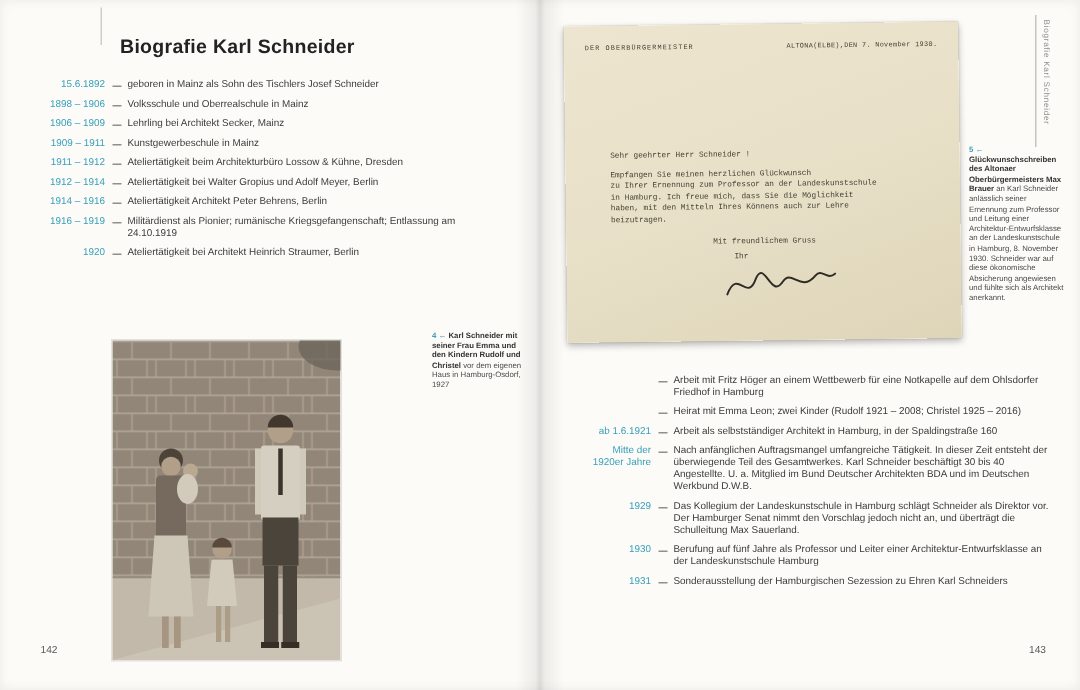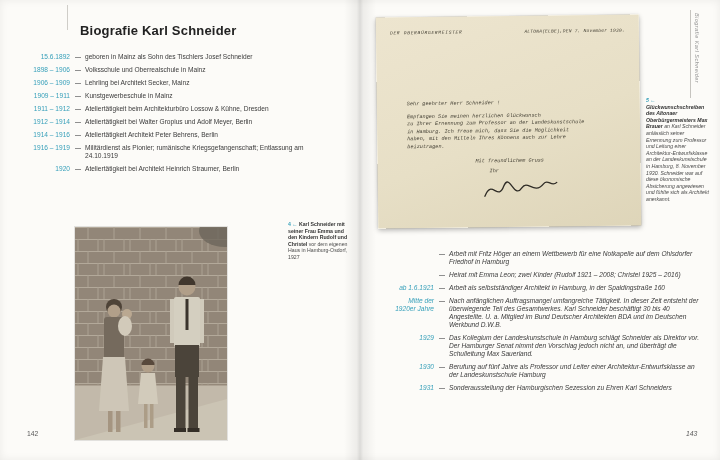--- a/index.html
+++ b/index.html
@@ -1,20 +1,20 @@
 <!DOCTYPE html>
 <html><head>
 <meta charset="utf-8">
 <style>
   html,body{margin:0;padding:0;background:#e9e7e2;}
   #canvas{position:relative;width:720px;height:460px;background:#fcfbf8;overflow:hidden;
           font-family:"Liberation Sans",sans-serif;box-shadow:inset 0 0 8px rgba(0,0,0,0.07);}
   .page{position:absolute;top:0;width:360px;height:341px;}
   #left-page{left:0;}
-  #right-page{left:360px;font-style:italic;}
+  #right-page{left:360px;}
   .gutter{position:absolute;left:344px;top:0;width:32px;height:460px;pointer-events:none;
           background:linear-gradient(to right,rgba(0,0,0,0) 0%,rgba(0,0,0,0.06) 40%,rgba(0,0,0,0.13) 50%,rgba(0,0,0,0.06) 60%,rgba(0,0,0,0) 100%);}
   .page-title{position:absolute;left:80px;top:14px;font-size:13px;font-weight:bold;color:#222;letter-spacing:0.2px;}
   .tl-rule{position:absolute;left:67px;top:5px;width:1px;height:25px;background:#cfcdc8;}
   .timeline{position:absolute;}
   #timeline-left{left:24px;top:53px;width:312px;}
   #timeline-right{left:28px;top:250px;width:312px;}
   .trow{display:flex;align-items:flex-start;margin-bottom:5px;font-size:6.6px;line-height:8px;}
   .tdate{flex:none;width:46px;text-align:right;color:var(--accent,#37a0ba);}
   .tick{flex:none;width:6px;height:1px;background:#8f8f8f;margin:3.5px 4px 0 5px;}

